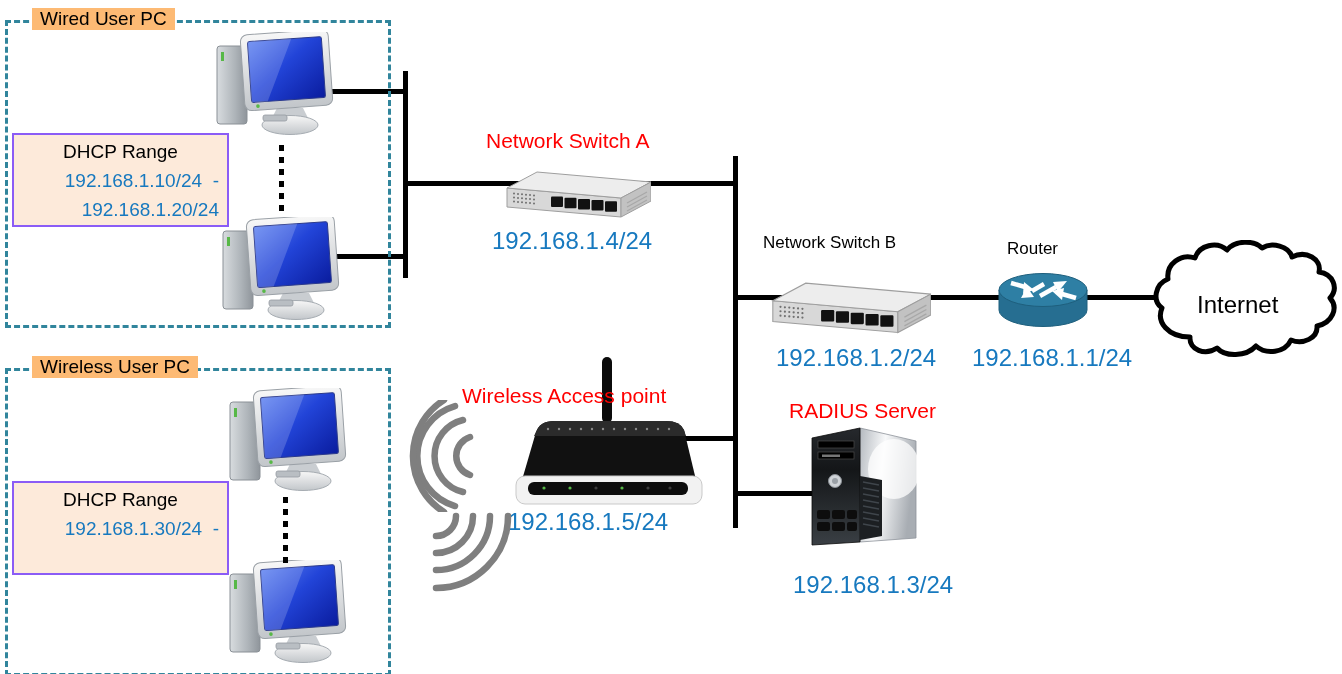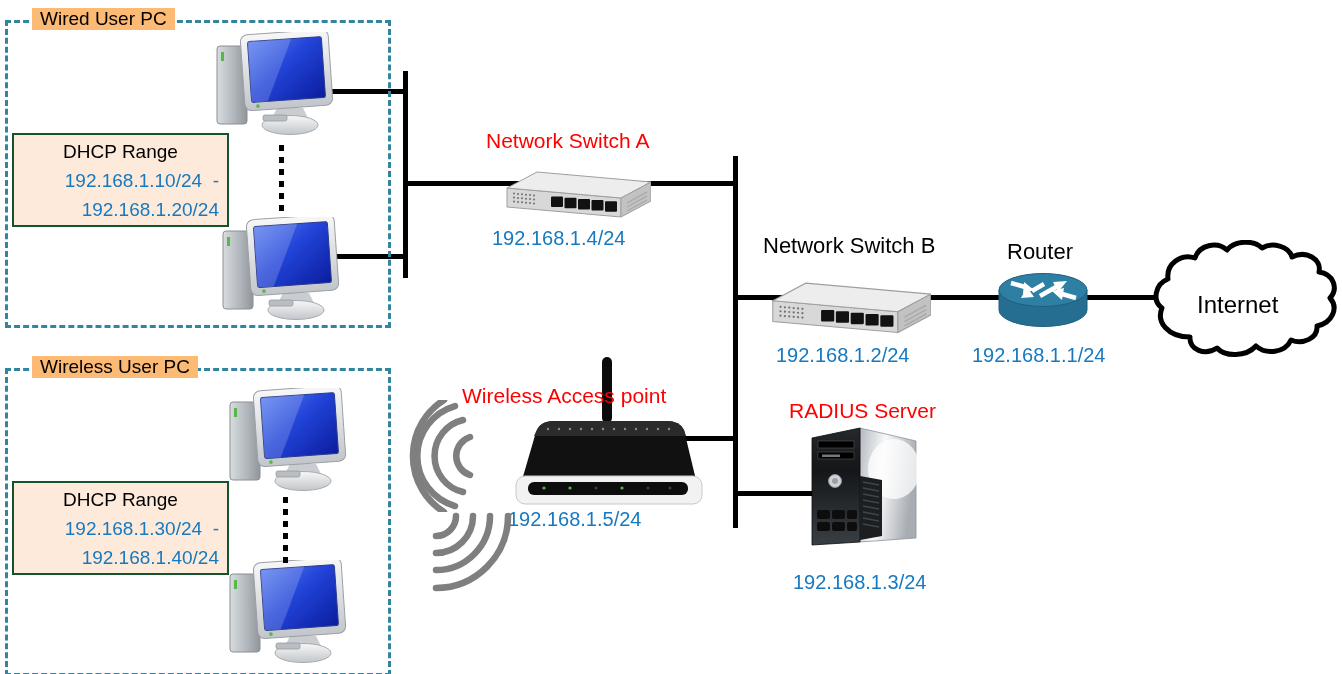--- a/index.html
+++ b/index.html
@@ -10,28 +10,28 @@
   .abs{position:absolute;}
   .line{position:absolute;background:#000000;}
   .group-box{
     position:absolute;border:3px dashed #31859C;background:transparent;
   }
   .group-label{
     position:absolute;top:-15px;left:24px;background:#fdba74;padding:0 8px;
     font-size:19px;color:#000;white-space:nowrap;
   }
   .dhcp-box{
-    position:absolute;background:#FDEADA;border:2px solid #14532d;
+    position:absolute;background:#FDEADA;border:2px solid #8b5cf6;
     box-sizing:border-box;padding:4px 8px 6px 8px;
   }
   .dhcp-title{font-size:19px;text-align:center;color:#000;margin:2px 0 3px 0;}
   .dhcp-line{font-size:19px;color:#1779BF;white-space:pre;line-height:1.55;text-align:right;}
   .red-label{position:absolute;font-size:21px;color:#FF0000;white-space:nowrap;}
-  .black-label{position:absolute;font-size:22px;color:#000000;white-space:nowrap;}
-  .ip{position:absolute;font-size:20px;color:#1779BF;white-space:nowrap;}
+  .black-label{position:absolute;font-size:17px;color:#000000;white-space:nowrap;}
+  .ip{position:absolute;font-size:24px;color:#1779BF;white-space:nowrap;}
   .dots-vert{
     position:absolute;width:5px;
     background:repeating-linear-gradient(to bottom,#000 0 6px,transparent 6px 12px);
   }
   .antenna{position:absolute;background:#0b0b0b;border-radius:5px;}
   .cloud-text{position:absolute;font-size:24px;color:#000;}
 </style>
 </head>
 <body>
 
@@ -159,21 +159,20 @@
   <svg class="abs" style="left:228px;top:388px" width="120" height="104" viewBox="0 0 120 104">
       <use href="#pc-shape"></use>
     </svg>
   <svg class="abs" style="left:228px;top:560px" width="120" height="104" viewBox="0 0 120 104">
       <use href="#pc-shape"></use>
     </svg>
   <div class="dots-vert" style="left:283px;top:497px;height:66px"></div>
   <div class="dhcp-box" style="left:12px;top:481px;width:217px;height:94px">
     <div class="dhcp-title">DHCP Range</div>
     <div class="dhcp-line">192.168.1.30/24  -</div>
-    <div class="dhcp-line">192.168.1.40/24</div>
   </div>
 
   <span class="red-label" style="left:486px;top:129px">Network Switch A</span>
   <svg class="abs" style="left:501px;top:160px" width="150" height="62" viewBox="0 0 150 62">
       <use href="#switch-shape"></use>
     </svg>
   <span class="ip" style="left:492px;top:227px">192.168.1.4/24</span>
 
   <span class="black-label" style="left:763px;top:233px">Network Switch B</span>
   <svg class="abs" style="left:766px;top:270px" width="165" height="68" viewBox="0 0 150 62">

